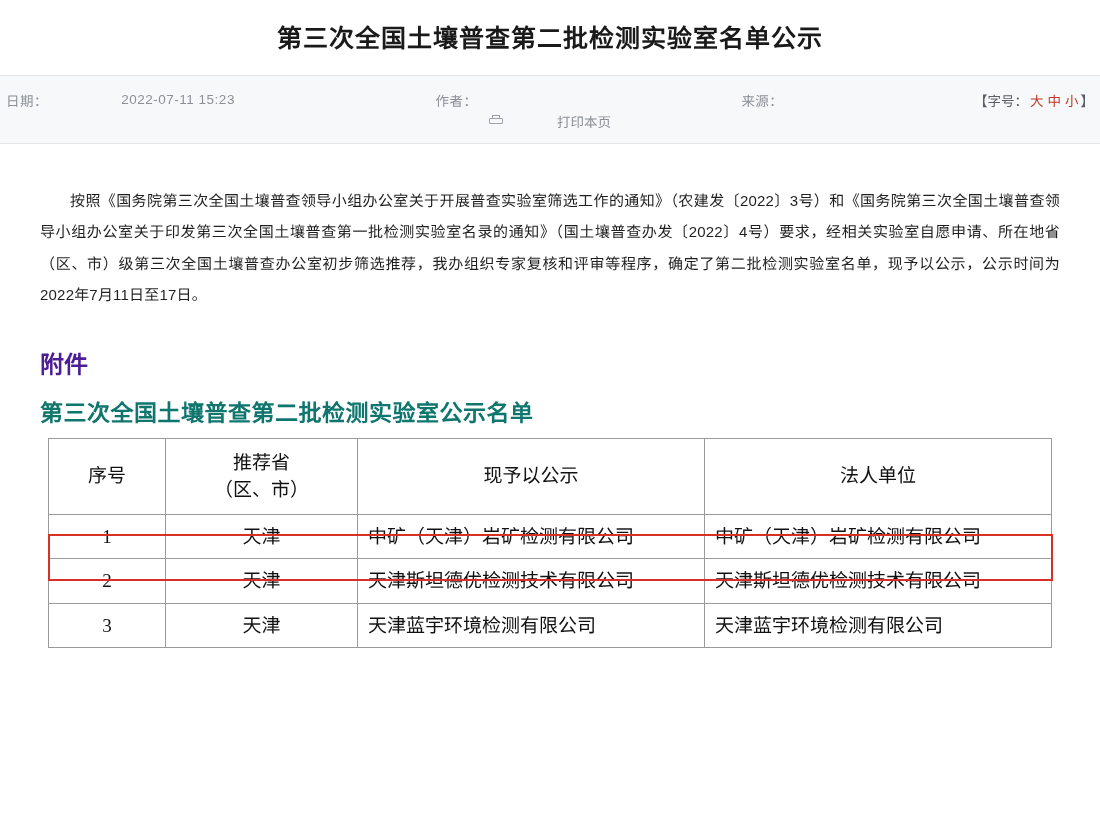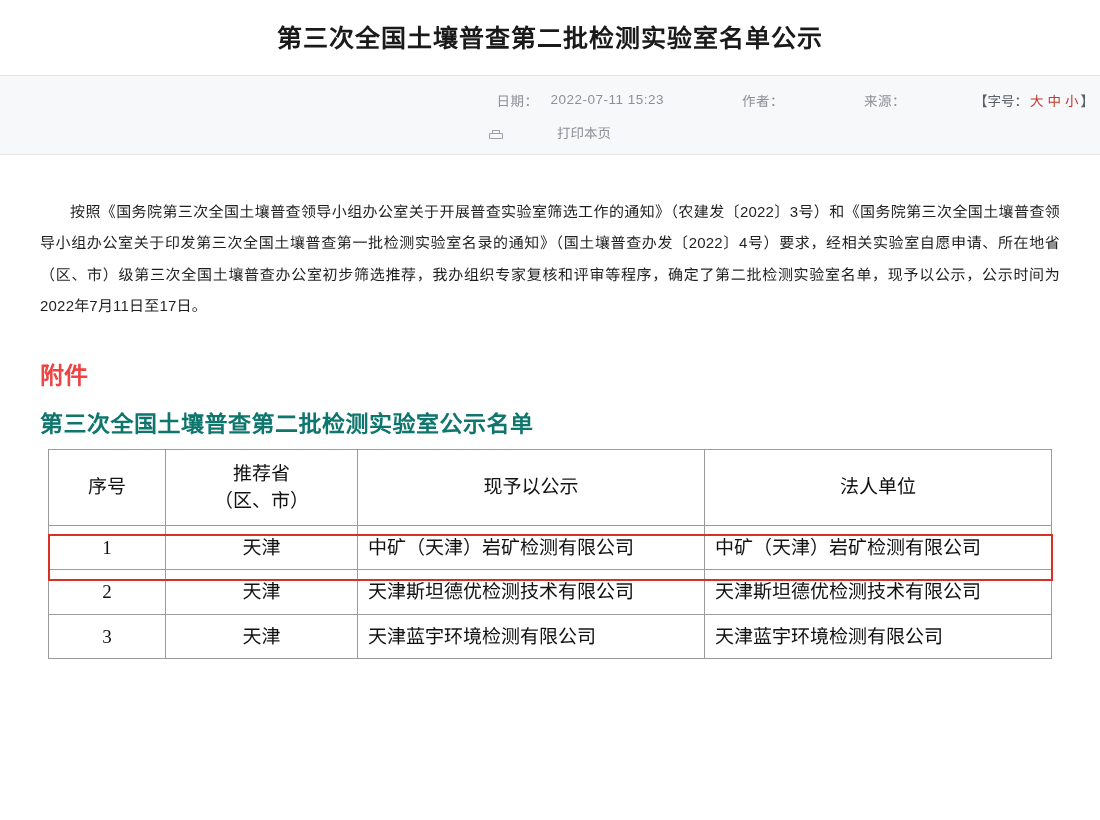--- a/index.html
+++ b/index.html
@@ -37,21 +37,21 @@
   }
 
   
   .meta-bar {
     background: #f7f8fa;
     border-bottom: 1px solid #e6e6e6;
     padding: 14px 0 12px 0;
   }
   .meta-row {
     display: flex;
-    justify-content: flex-end;
+    justify-content: space-between;
     align-items: center;
     font-size: 13.5px;
     color: #7a7f87;
     letter-spacing: .5px;
   }
   .meta-item {
     padding: 0 6px;
     white-space: nowrap;
   }
   .meta-sep {
@@ -67,22 +67,22 @@
   .fs-opt {
     color: #c0392b;
     cursor: pointer;
     padding: 0 2px;
   }
   .fs-opt.mid { color: #c0392b; }
   .fs-opt.small { color: #c0392b; }
   .print-row {
     display: flex;
     justify-content: center;
-    align-items: flex-end;
-    margin-top: 12px;
+    align-items: center;
+    margin-top: 1px;
     font-size: 13.5px;
     color: #8b9097;
     gap: 48px;
   }
   .print-icon {
     display: inline-block;
     width: 14px;
     height: 12px;
     margin-right: 6px;
     position: relative;
@@ -122,21 +122,21 @@
   }
 
   
   .attach-wrap {
     margin-top: 34px;
     padding: 0 40px;
   }
   .attach-label {
     font-size: 24px;
     font-weight: bold;
-    color: #ef4444;
+    color: #4c1d95;
     margin-bottom: 14px;
     font-family: "Liberation Serif", "DejaVu Serif", serif;
   }
   .attach-title {
     text-align: left;
     font-size: 23px;
     font-weight: bold;
     color: #0f766e;
     margin-bottom: 10px;
     font-family: "Liberation Serif", "DejaVu Serif", serif;

